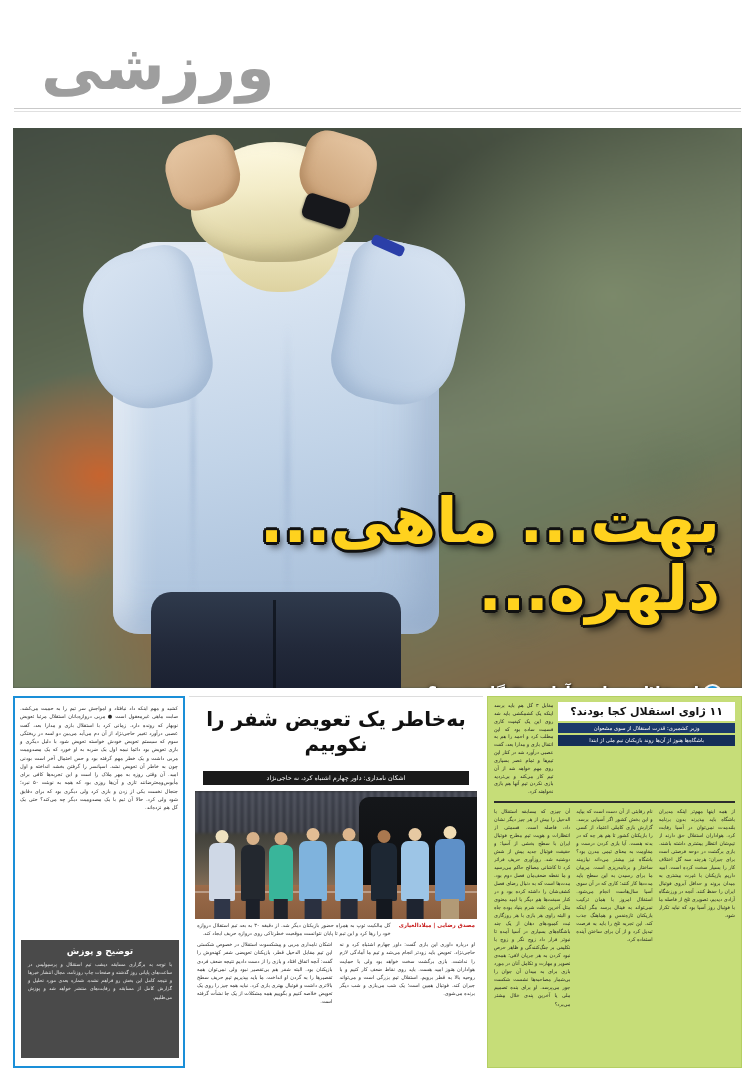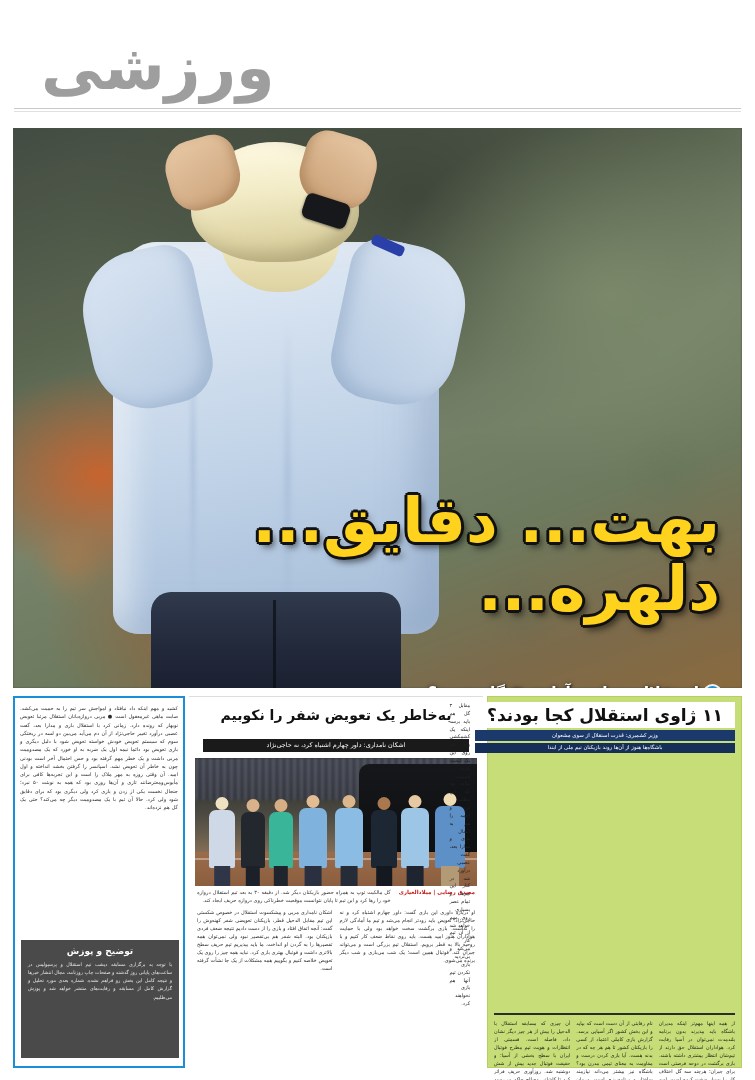--- a/index.html
+++ b/index.html
@@ -161,21 +161,21 @@
     background:#4a4a4a; color:#fff; padding:6px 7px;
   }
   .notice-title { font-size:9px; font-weight:bold; text-align:center; margin-bottom:5px; color:#fff; }
   .notice-body { font-size:4.8px; line-height:1.7; text-align:justify; color:#e4e4e4; }
 
   .mid-col {
     position:absolute; left:176px; top:0; width:294px; height:372px;
     background:#fff; border-top:1px solid #ddd;
   }
   .mid-head {
-    font-size:14px; font-weight:bold; color:#111; text-align:center;
+    font-size:20px; font-weight:bold; color:#111; text-align:center;
     padding:10px 4px 2px; line-height:1.25;
   }
   .mid-subbar {
     margin:12px 14px 0; background:#1a1a1a; color:#fff;
     font-size:6.4px; text-align:center; padding:2.5px 4px; line-height:1.35;
   }
   .mid-photo {
     margin:6px 6px 0; height:128px; position:relative; overflow:hidden; background:#56564e;
   }
   .mp-bg { position:absolute; inset:0;
@@ -205,21 +205,21 @@
   .mid-body .bcol { flex:1; font-size:5.05px; line-height:1.6; color:#2b2b2b; text-align:justify; }
 
   
   .right-col {
     position:absolute; left:474px; top:0; width:255px; height:372px;
     background:#c6dd78; border:1px solid #b4cf62; padding:5px 6px;
   }
   .rc-headbar { display:flex; gap:5px; align-items:flex-start; }
   .rc-headtext { flex:0 0 126px; }
   .rc-title {
-    background:#ffffff; color:#111; font-size:17px; font-weight:bold;
+    background:#ffffff; color:#111; font-size:11px; font-weight:bold;
     text-align:center; padding:3px 12px; line-height:1.2; white-space:nowrap;
   }
   .rc-sub1, .rc-sub2 {
     background:#1b3a6b; color:#fff; font-size:5.4px; text-align:center;
     padding:1.6px 3px; margin-top:2px; line-height:1.3;
   }
   .rc-sub2 { background:#152f58; }
   .rc-lead { flex:1; font-size:4.9px; line-height:1.6; color:#222; text-align:justify; }
   .rc-rule { height:2px; background:#2d2d2d; margin:5px 0 4px; }
   .rc-cols { display:flex; gap:6px; height:300px; }
@@ -276,21 +276,21 @@
       <div class="fig-hair"></div>
       <div class="fig-hand-l"></div>
       <div class="fig-hand-r"></div>
       <div class="fig-watch"></div>
       <div class="fig-band"></div>
       <div class="fig-pants"></div>
       <div class="fig-pants-seam"></div>
     </div>
 
     <div class="headline">
-      <div class="headline-l1">بهت... دقایق...</div>
+      <div class="headline-l1">بهت... ماهی...</div>
       <div class="headline-l2">دلهره...</div>
     </div>
 
     <div class="sub-wrap">
       <span class="sub-bullet"></span>
       <div class="subhead">استقلال چرا در آزادی ۳ گل خورد؟ چه کسی مقصر بود؟ بازی برگشت چه خواهد شد؟ پیشکسوتان و صاحب‌نظران به این پرسش‌ها پاسخ داده‌اند</div>
     </div>
   </div>
 
   <div class="bottom">

